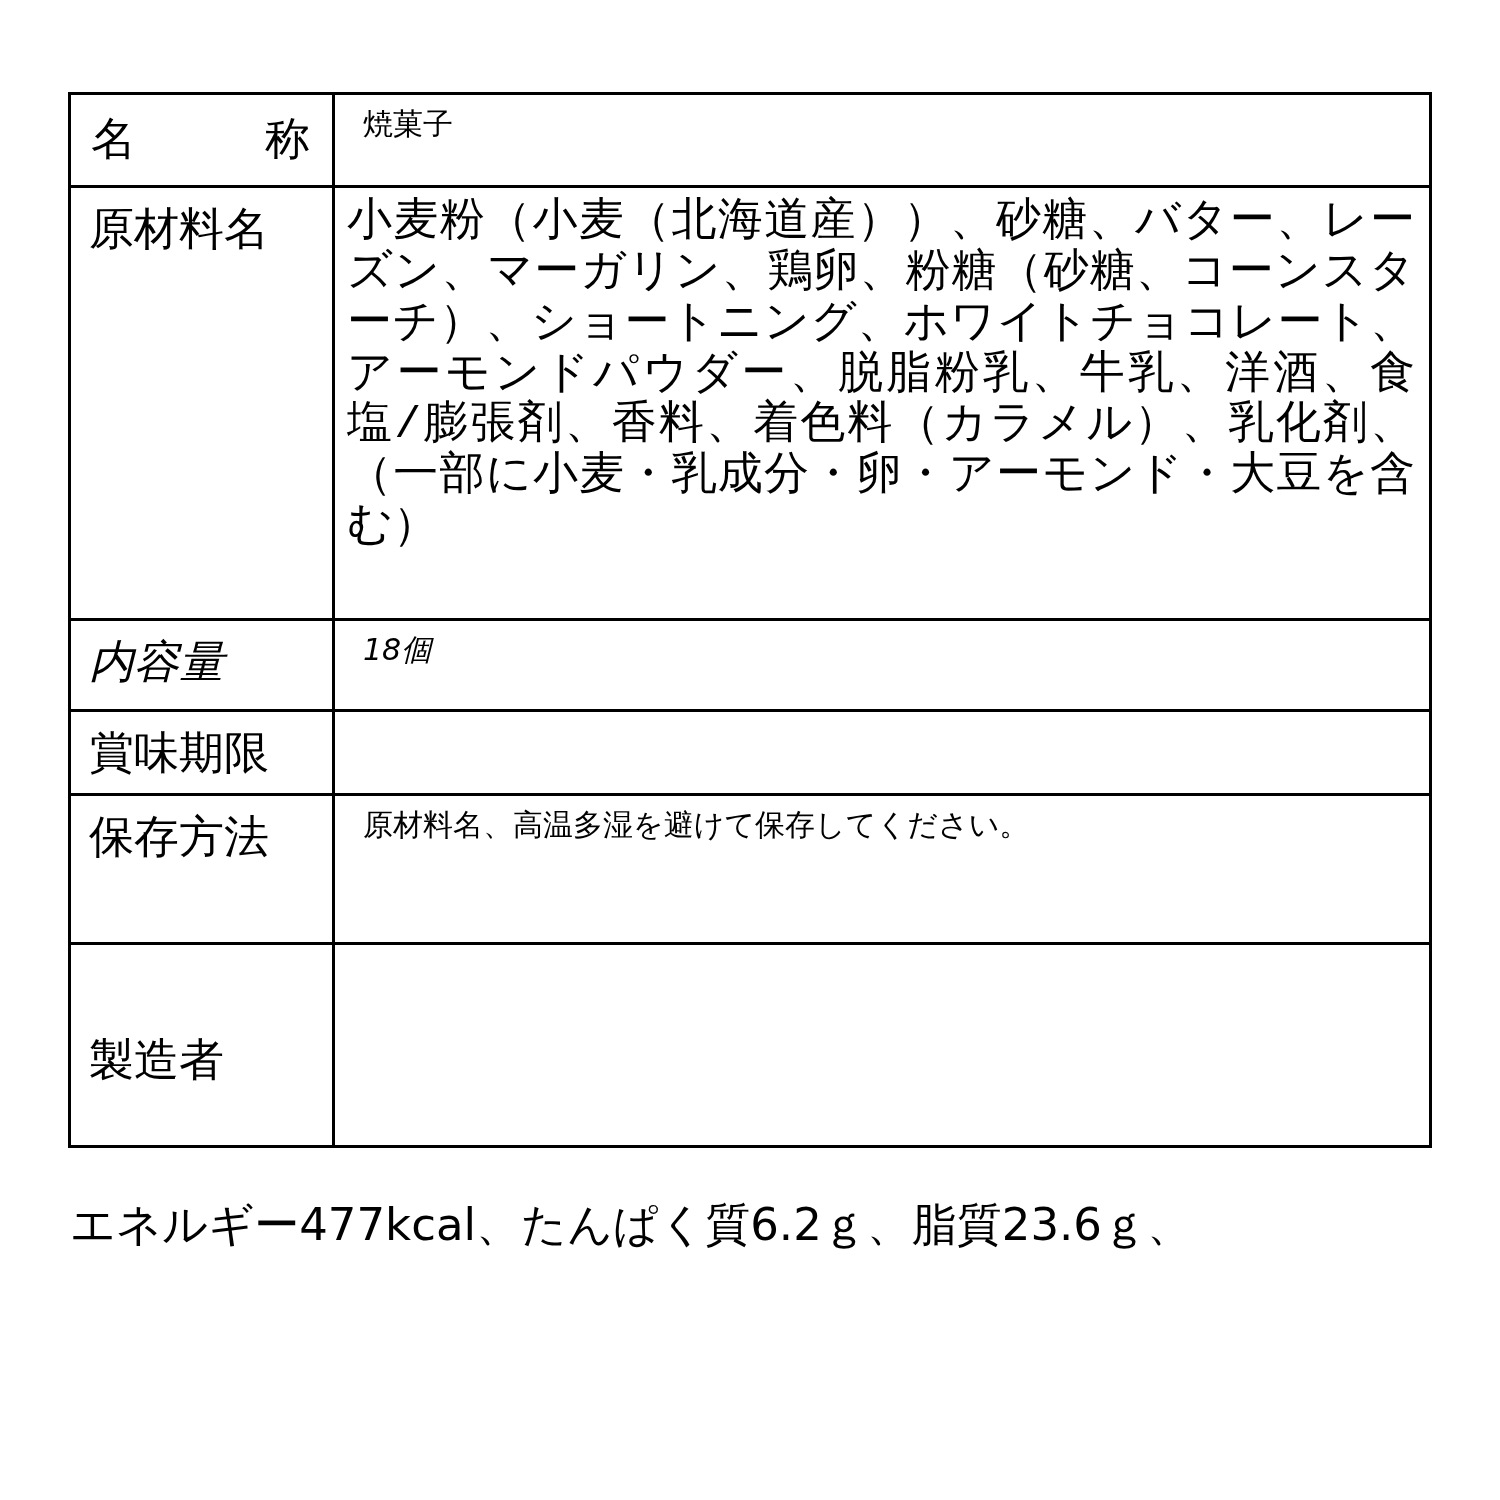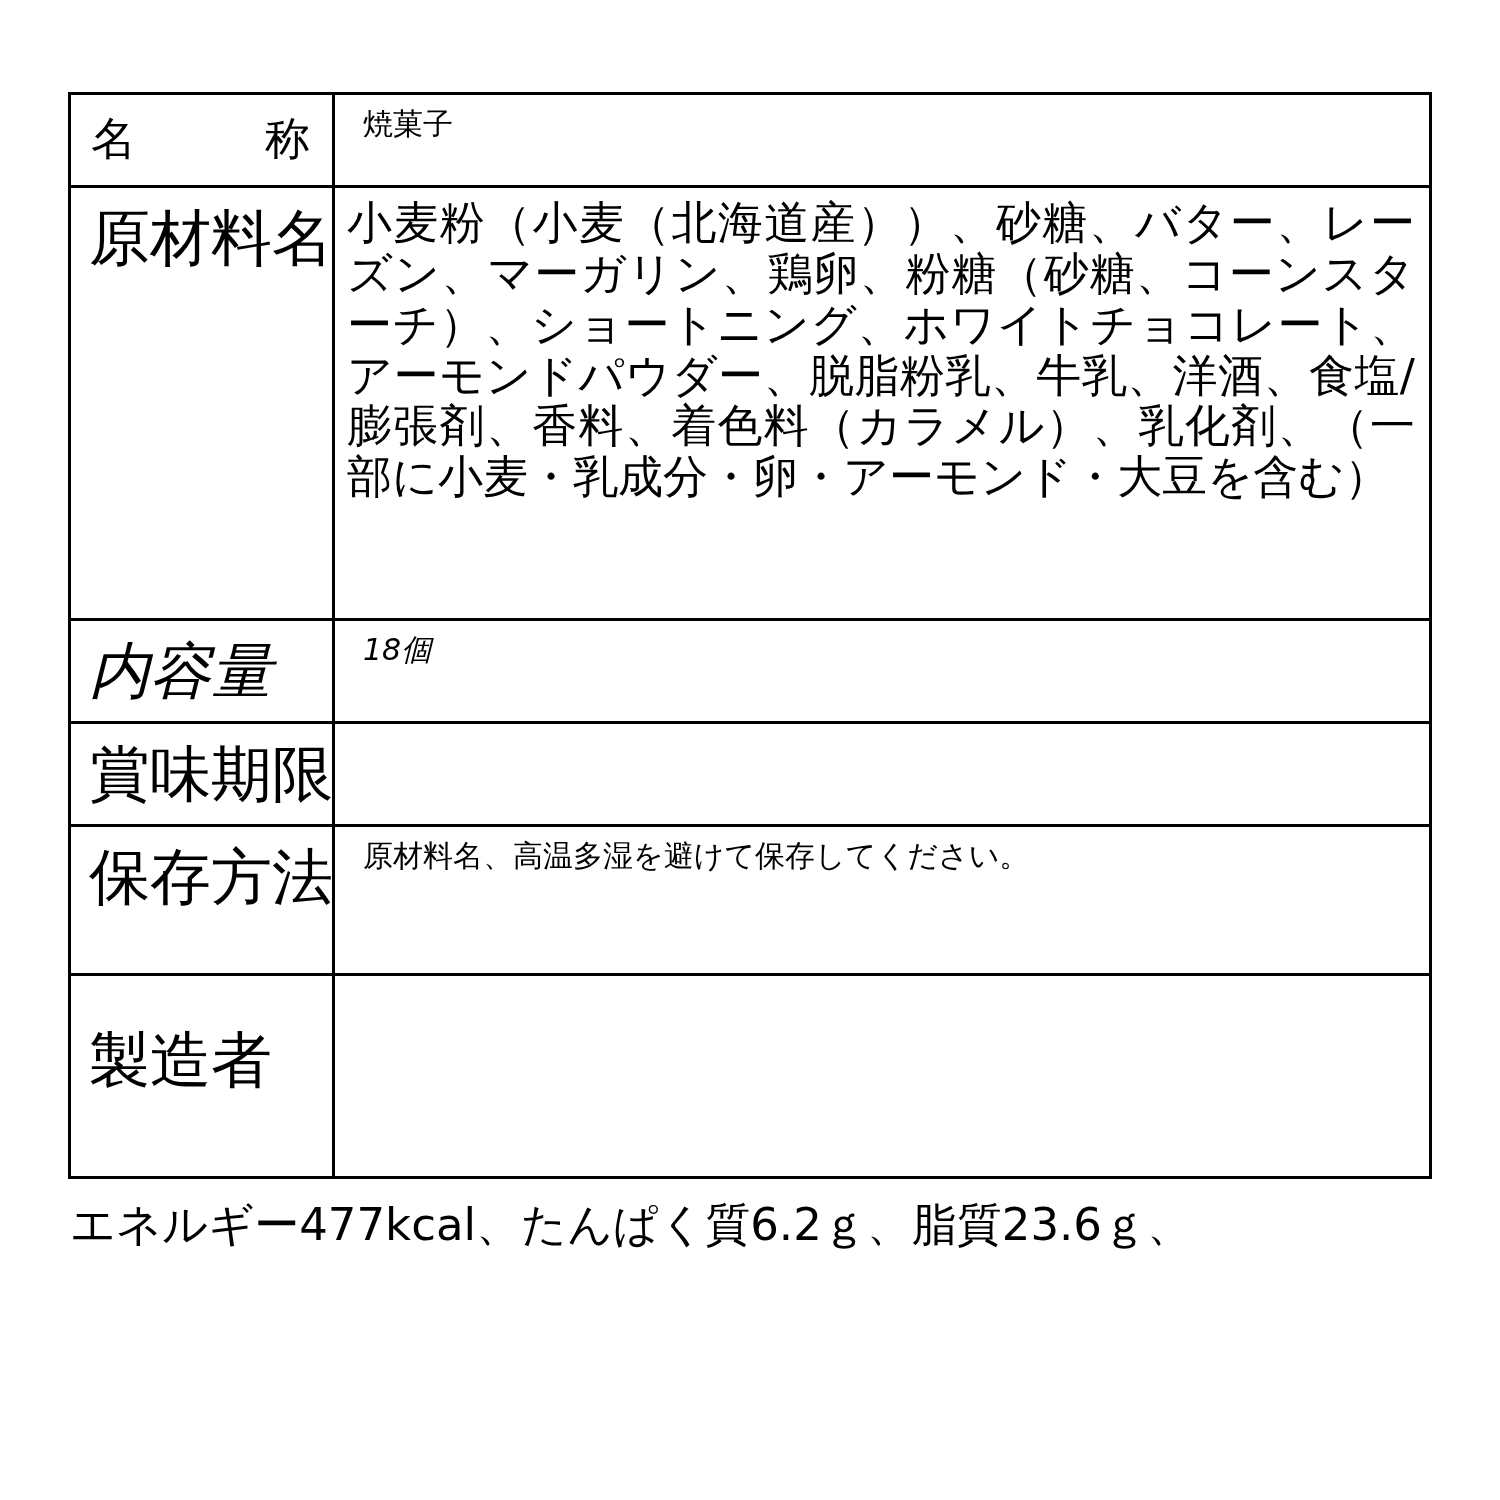--- a/index.html
+++ b/index.html
@@ -40,21 +40,21 @@
     border: 3px solid #000000;
     padding: 0;
     vertical-align: top;
     background: #ffffff;
   }
 
   .col-label { width: 264px; }
   .col-value { width: 1097px; }
 
   .lbl {
-    font-size: 61px;
+    font-size: 45px;
     line-height: 1.18;
     padding: 14px 14px 14px 18px;
     letter-spacing: 0;
     white-space: nowrap;
   }
   
   .lbl-spread {
     display: flex;
     justify-content: space-between;
     padding: 14px 22px 16px 20px;
@@ -69,30 +69,31 @@
   }
 
   
   .val-justify {
     text-align: justify;
     text-align-last: left;
     word-break: break-all;
     line-height: 1.13;
     padding: 10px 14px 16px 12px;
     font-size: 45px;
+    font-family: Liberation Mono, monospace;
   }
 
   .row-name   td { height: 86px; }
   .row-ingr   td { height: 430px; }
   .row-qty    td { height: 88px; font-style: italic; }
   .row-exp    td { height: 78px; margin-top: 30px; }
   .row-store  td { height: 146px; }
   .row-maker  td { height: 200px; }
 
-  .maker-lbl { padding-top: 48px; }
+  .maker-lbl { padding-top: 48px; margin-top: 40px; }
 
   
   .nutrition {
     position: absolute;
     left: 70px;
     top: 1196px;
     width: 1390px;
     font-size: 45px;
     line-height: 1.28;
   }

